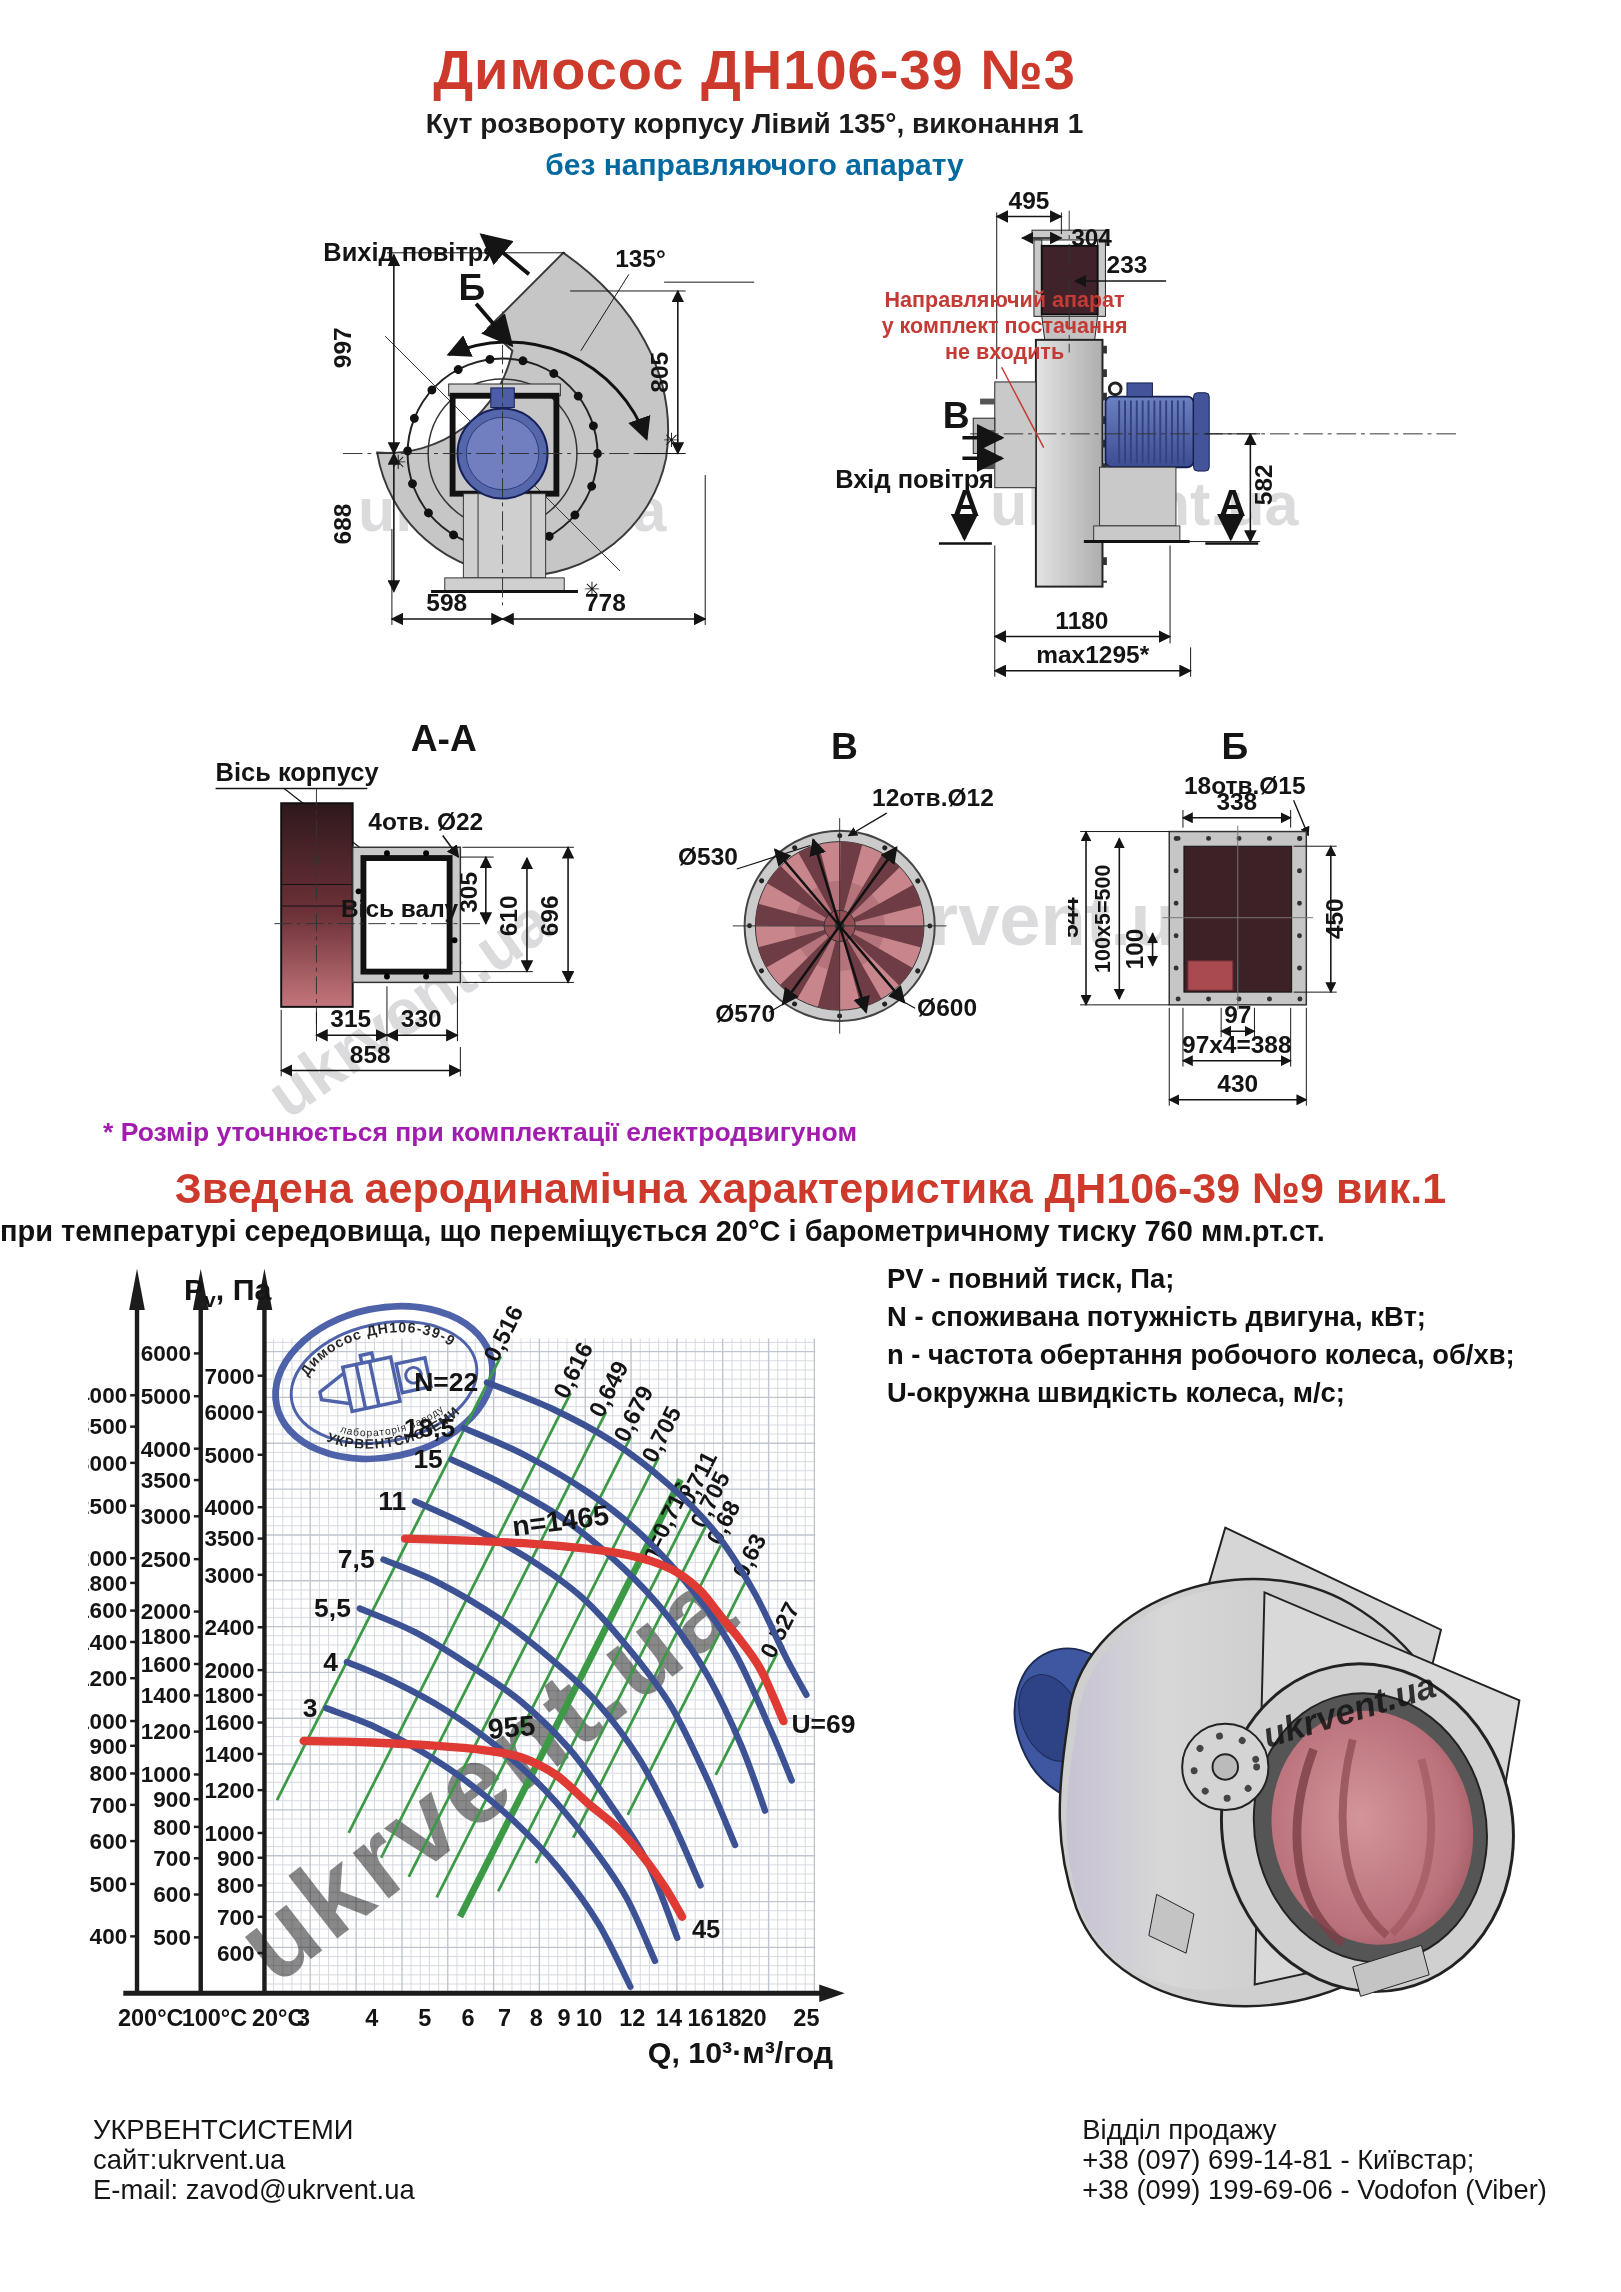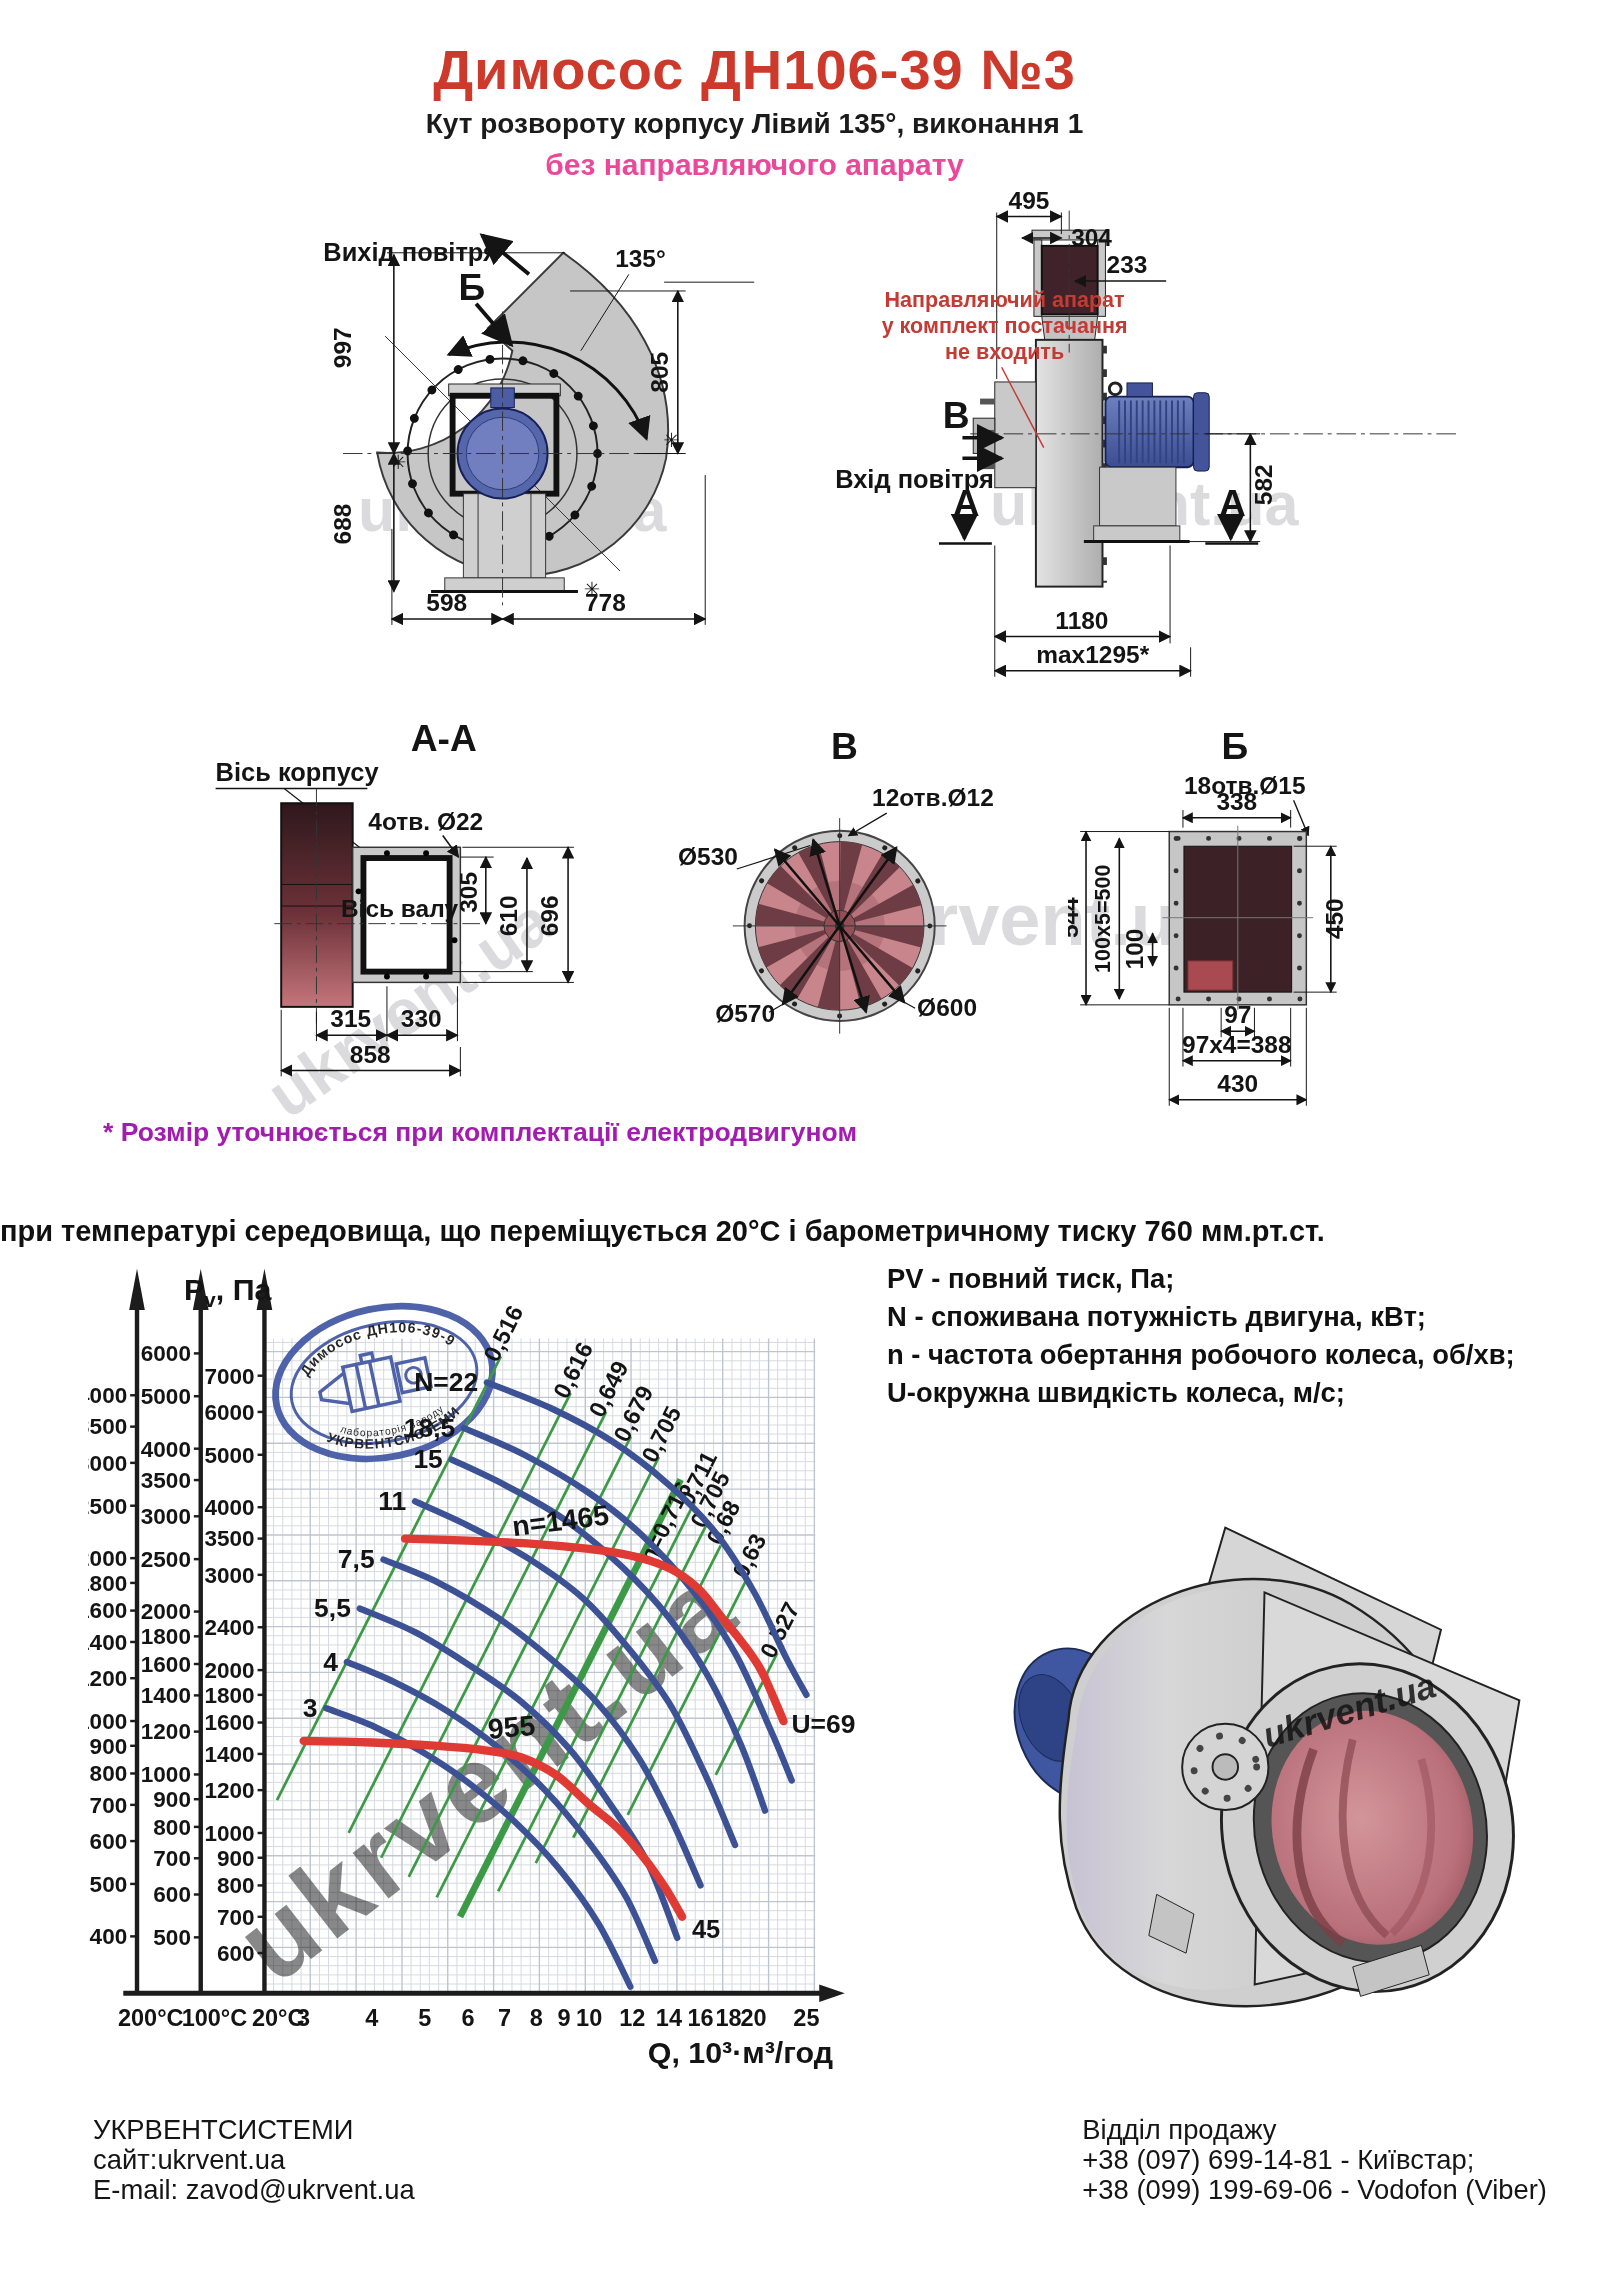--- a/index.html
+++ b/index.html
@@ -2,21 +2,21 @@
 <html><head>
 <meta charset="utf-8">
 <style>
   html,body{margin:0;padding:0;background:#888;}
   .page{position:relative;width:1621px;height:2293px;background:#fff;
         font-family:"Liberation Sans",sans-serif;overflow:hidden;margin:0 auto;}
   .abs{position:absolute;}
   .hdr{left:0;top:0;width:1509px;text-align:center;}
   .title{color:#cd3a2c;font-size:56px;font-weight:bold;letter-spacing:1px;}
   .sub1{color:#1b1b1b;font-size:28px;font-weight:bold;margin-top:6px;}
-  .sub2{color:#ec4899;font-size:30px;font-weight:bold;margin-top:7.8px;}
+  .sub2{color:#0369a1;font-size:30px;font-weight:bold;margin-top:7.8px;}
   .footnote{font-size:26.5px;font-weight:bold;color:#a21caf;}
   .sec2t{width:1621px;text-align:center;color:#cd3a2c;font-size:43px;font-weight:bold;}
   .sec2s{width:1621px;text-align:left;color:#111;font-size:29px;font-weight:bold;}
   .legend div{font-size:27.4px;font-weight:bold;color:#101010;line-height:38px;white-space:nowrap;}
   .footer{font-size:27.4px;color:#151515;line-height:30px;}
   .wm{color:rgba(160,160,165,0.38);font-weight:bold;white-space:nowrap;pointer-events:none;}
   svg text{font-family:"Liberation Sans",sans-serif;fill:#141414;}
   .dim{font-size:25px;font-weight:bold;}
   .big{font-size:38px;font-weight:bold;}
   .lbl{font-size:26px;font-weight:bold;}
@@ -288,20 +288,21 @@
     <line x1="227" y1="298" x2="227" y2="358" stroke="#141414" stroke-width="1"></line>
     <line x1="117" y1="352" x2="227" y2="352" stroke="#141414" stroke-width="1.6" marker-start="url(#arB)" marker-end="url(#arB)"></line>
     <text class="dim" x="172" y="344" text-anchor="middle">97x4=388</text>
     <line x1="103" y1="298" x2="103" y2="398" stroke="#141414" stroke-width="1"></line>
     <line x1="243" y1="298" x2="243" y2="398" stroke="#141414" stroke-width="1"></line>
     <line x1="103" y1="392" x2="243" y2="392" stroke="#141414" stroke-width="1.6" marker-start="url(#arB)" marker-end="url(#arB)"></line>
     <text class="dim" x="173" y="384" text-anchor="middle">430</text>
   </svg>
 
   <div class="abs footnote" style="left:103px;top:1117px">* Розмір уточнюється при комплектації електродвигуном</div>
+  <div class="abs sec2t" style="top:1164px">Зведена аеродинамічна характеристика ДН106-39 №9 вик.1</div>
   <div class="abs sec2s" style="top:1215px">при температурі середовища, що переміщується 20°С і барометричному тиску 760 мм.рт.ст.</div>
 
   <svg id="chart-svg" class="abs" style="left:88px;top:1255px" width="794" height="853" viewBox="0 0 810 870">
       <path d="M189.3,85V753M198.7,85V753M208.0,85V753M217.4,85V753M236.1,85V753M245.4,85V753M254.8,85V753M264.1,85V753M282.9,85V753M292.2,85V753M301.6,85V753M310.9,85V753M329.6,85V753M339.0,85V753M348.3,85V753M357.7,85V753M376.4,85V753M385.7,85V753M395.1,85V753M404.4,85V753M423.1,85V753M432.5,85V753M441.8,85V753M451.2,85V753M469.9,85V753M479.2,85V753M488.6,85V753M497.9,85V753M516.6,85V753M526.0,85V753M535.3,85V753M544.7,85V753M563.4,85V753M572.7,85V753M582.1,85V753M591.4,85V753M610.1,85V753M619.5,85V753M628.8,85V753M638.2,85V753M656.9,85V753M666.2,85V753M675.6,85V753M684.9,85V753M703.6,85V753M713.0,85V753M722.3,85V753M731.7,85V753M180,743.6H742M180,734.3H742M180,724.9H742M180,715.6H742M180,696.9H742M180,687.5H742M180,678.2H742M180,668.8H742M180,650.1H742M180,640.8H742M180,631.4H742M180,622.1H742M180,603.4H742M180,594.0H742M180,584.7H742M180,575.3H742M180,556.6H742M180,547.3H742M180,537.9H742M180,528.6H742M180,509.9H742M180,500.5H742M180,491.2H742M180,481.8H742M180,463.1H742M180,453.8H742M180,444.4H742M180,435.1H742M180,416.4H742M180,407.0H742M180,397.7H742M180,388.3H742M180,369.6H742M180,360.3H742M180,350.9H742M180,341.6H742M180,322.9H742M180,313.5H742M180,304.2H742M180,294.8H742M180,276.1H742M180,266.8H742M180,257.4H742M180,248.1H742M180,229.4H742M180,220.0H742M180,210.7H742M180,201.3H742M180,182.6H742M180,173.3H742M180,163.9H742M180,154.6H742M180,135.9H742M180,126.5H742M180,117.2H742M180,107.8H742M180,89.1H742" stroke="#d5d9e0" stroke-width="1" fill="none"></path>
       <path d="M180.0,85V753M226.7,85V753M273.5,85V753M320.3,85V753M367.0,85V753M413.8,85V753M460.5,85V753M507.3,85V753M554.0,85V753M600.8,85V753M647.5,85V753M694.3,85V753M741.0,85V753M180,753.0H742M180,706.2H742M180,659.5H742M180,612.7H742M180,566.0H742M180,519.2H742M180,472.5H742M180,425.7H742M180,379.0H742M180,332.2H742M180,285.5H742M180,238.7H742M180,192.0H742M180,145.2H742M180,98.5H742" stroke="#bfc5cf" stroke-width="1.4" fill="none"></path>
       <text x="430" y="560" transform="rotate(-38 430 560)" font-size="112" font-weight="bold" fill="#c9c9c9" opacity="0.5" text-anchor="middle" letter-spacing="4">ukrvent.ua</text>
       <g transform="translate(302,130) rotate(-12)" opacity="0.92">
         <ellipse rx="112" ry="76" stroke="#4156a3" stroke-width="7" fill="none"></ellipse>
         <ellipse rx="96" ry="60" stroke="#4156a3" stroke-width="3" fill="none"></ellipse>
         <path d="M-66,-4 L-38,-18 L-38,14 L-66,4 Z M-38,-24 H12 V22 H-38 Z M-24,-24 V22 M-10,-24 V22 M16,-16 H46 V14 H16 Z M-18,-32 H-6 V-24 H-18 Z" stroke="#4156a3" stroke-width="3.5" fill="none"></path>

